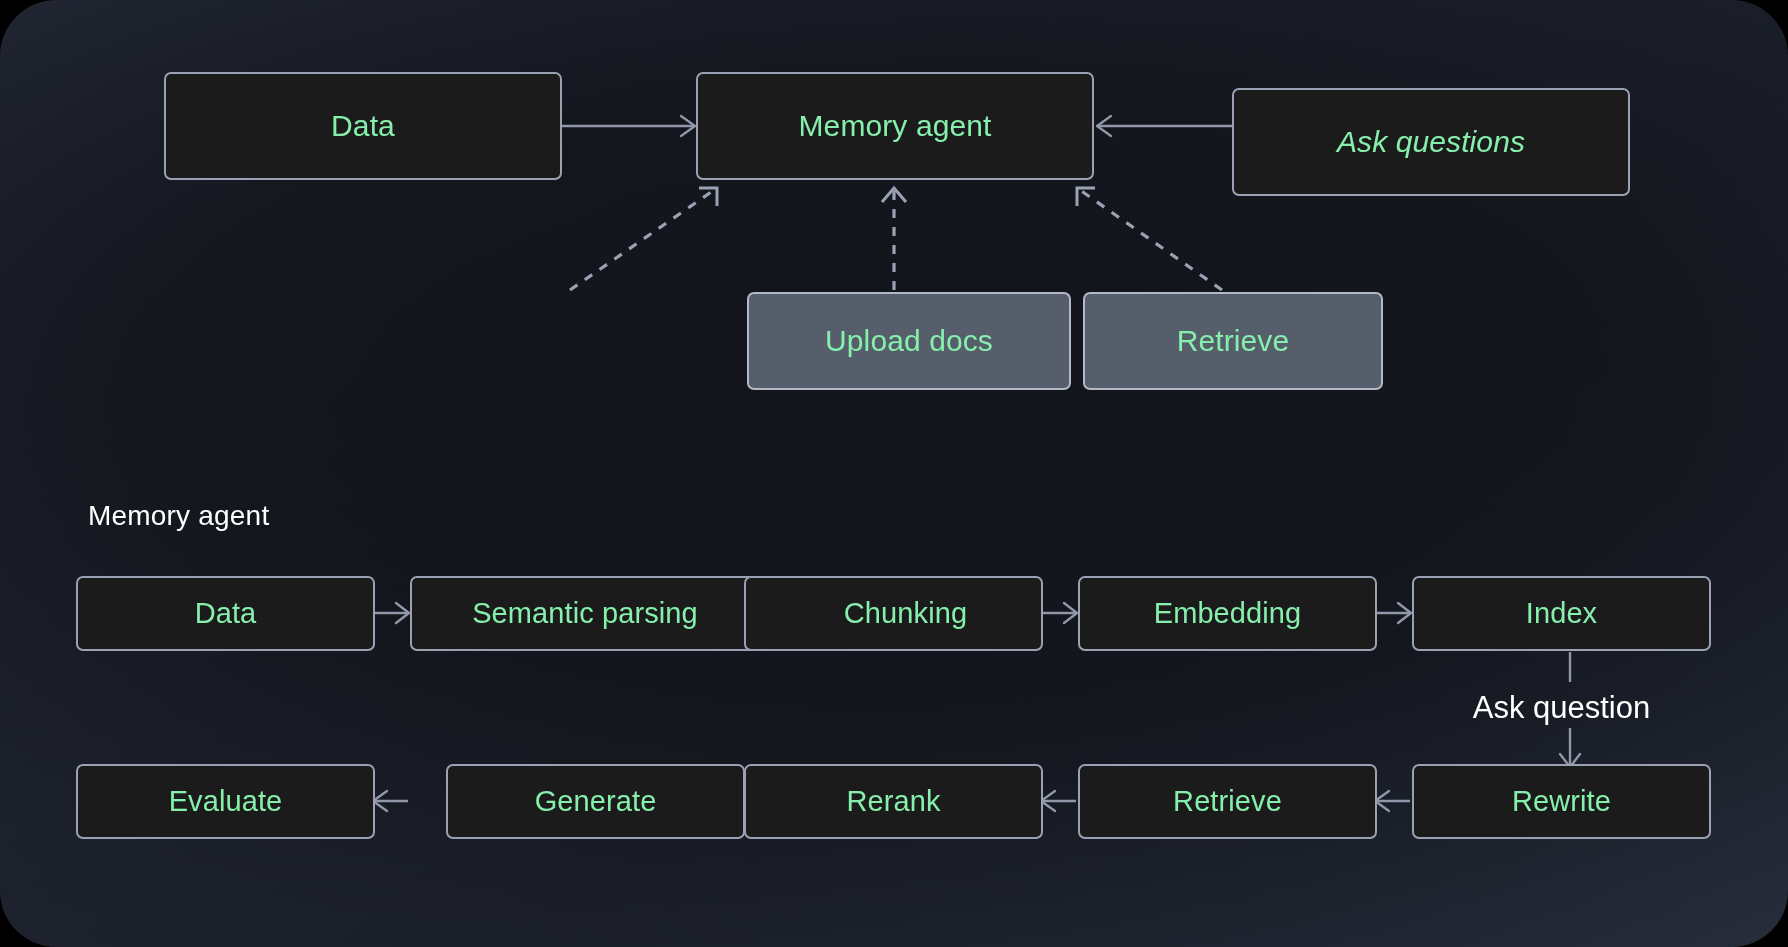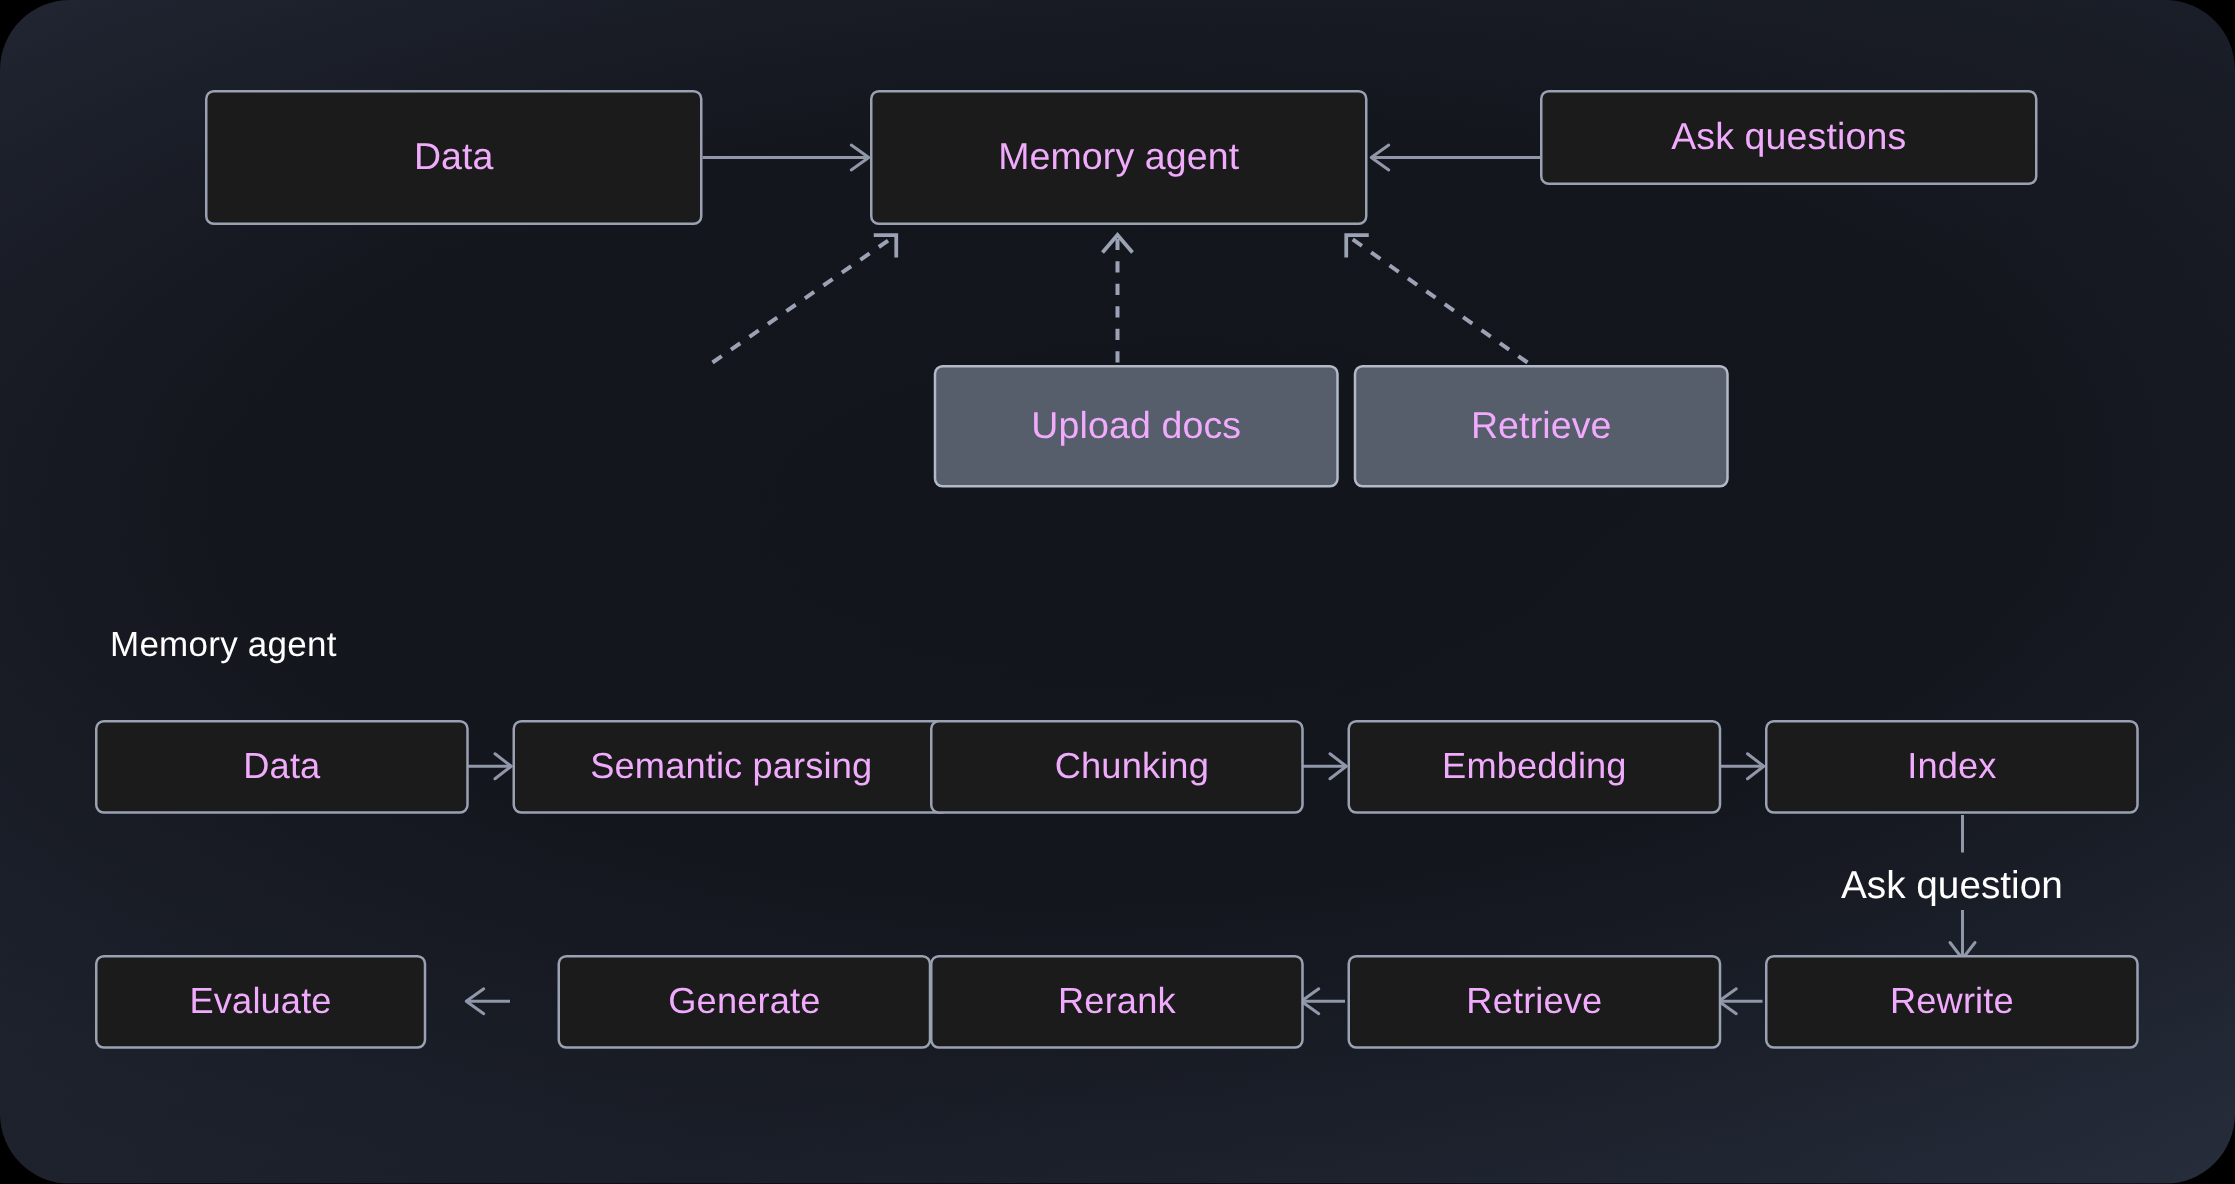--- a/index.html
+++ b/index.html
@@ -28,21 +28,21 @@
   
   .node {
     position: absolute;
     box-sizing: border-box;
     display: flex;
     align-items: center;
     justify-content: center;
     border-radius: 7px;
     border: 2px solid #9aa2b3;
     background: #1b1b1b;
-    color: #f0abfc;
+    color: #86efac;
     letter-spacing: 0.1px;
     text-align: center;
     user-select: none;
   }
   .node.dark   { background: #1b1b1b; border-color: #99a1b2; }
   .node.light  { background: #565d6b; border-color: #b3b9c6; }
 
   .node.big  { font-size: 30px; }
   .node.mid  { font-size: 29px; }
 
@@ -147,42 +147,42 @@
     <g>
       <line class="ln" x1="408" y1="801" x2="374" y2="801"></line>
       <polyline class="ah" points="387,791 373,801 387,811"></polyline>
     </g>
   </svg>
 
   <div class="node dark big" style="left:164px; top:72px; width:398px; height:108px;">Data</div>
 
   <div class="node dark big" style="left:696px; top:72px; width:398px; height:108px;">Memory agent</div>
 
-  <div class="node dark big" style="left:1232px; top:72px; width:398px; height:76px;">Ask questions</div>
+  <div class="node dark big" style="left:1232px; top:88px; width:398px; height:108px;font-style:italic;">Ask questions</div>
 
 
   <div class="node light big" style="left:747px; top:292px; width:324px; height:98px;">Upload docs</div>
 
   <div class="node light big" style="left:1083px; top:292px; width:300px; height:98px;">Retrieve</div>
 
   <div class="section-title" style="left:88px; top:500px;">Memory agent</div>
 
   <div class="node dark mid" style="left:76px; top:576px; width:299px; height:75px;">Data</div>
 
   <div class="node dark mid" style="left:410px; top:576px; width:350px; height:75px;">Semantic parsing</div>
 
   <div class="node dark mid" style="left:744px; top:576px; width:299px; height:75px;padding-left:24px;">Chunking</div>
 
   <div class="node dark mid" style="left:1078px; top:576px; width:299px; height:75px;">Embedding</div>
 
   <div class="node dark mid" style="left:1412px; top:576px; width:299px; height:75px;">Index</div>
 
   <div class="edge-label" style="left:1412px; top:690px; width:299px;">Ask question</div>
 
-  <div class="node dark mid" style="left:76px; top:764px; width:265px; height:75px;">Evaluate</div>
+  <div class="node dark mid" style="left:76px; top:764px; width:299px; height:75px;">Evaluate</div>
 
   <div class="node dark mid" style="left:410px; top:764px; width:299px; height:75px;margin-left:36px;">Generate</div>
 
   <div class="node dark mid" style="left:744px; top:764px; width:299px; height:75px;">Rerank</div>
 
   <div class="node dark mid" style="left:1078px; top:764px; width:299px; height:75px;">Retrieve</div>
 
   <div class="node dark mid" style="left:1412px; top:764px; width:299px; height:75px;">Rewrite</div>
 
 </div>

